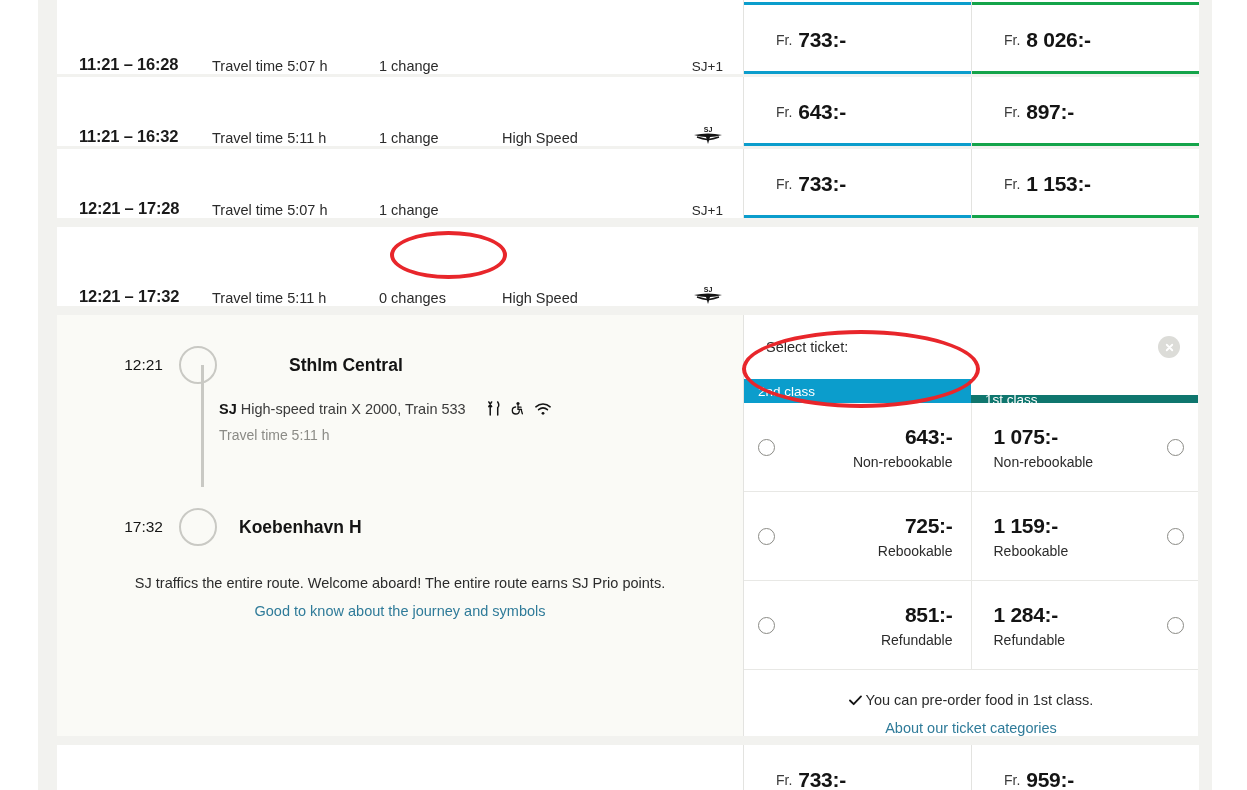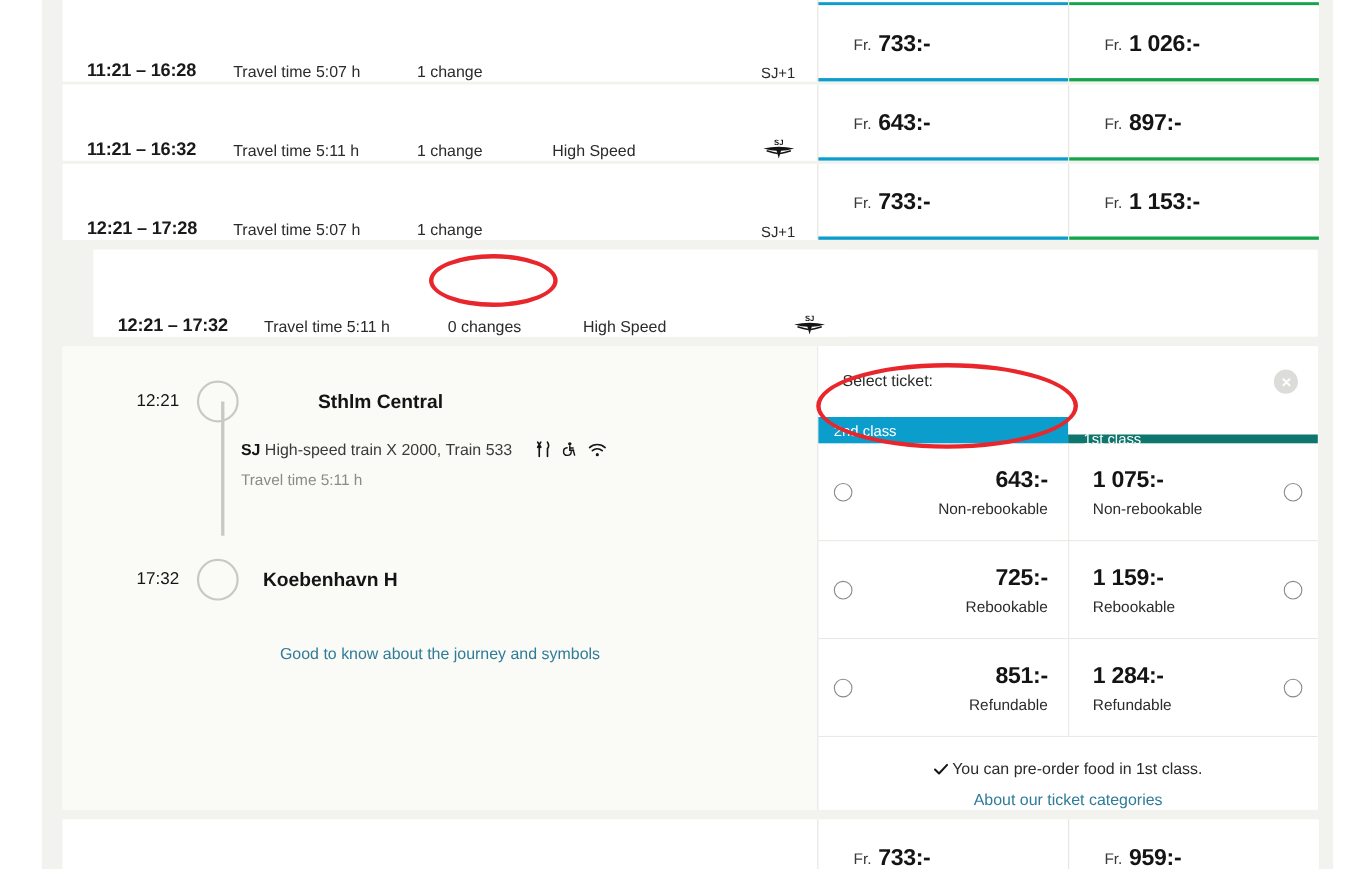--- a/index.html
+++ b/index.html
@@ -352,21 +352,21 @@
             <div class="c-changes">1 change</div>
             <div class="c-speed"></div>
             <div class="c-op"><span>SJ+1</span></div>
           </div>
           <div class="price-cell second">
             <span class="cur">Fr.</span>
             <span class="amt">733:-</span>
           </div>
           <div class="price-cell first">
             <span class="cur">Fr.</span>
-            <span class="amt">1 026:-</span>
+            <span class="amt">8 026:-</span>
           </div>
         </div>
         <div class="row">
           <div class="row-info">
             <div class="c-time">11:21 – 16:32</div>
             <div class="c-travel">Travel time 5:11 h</div>
             <div class="c-changes">1 change</div>
             <div class="c-speed">High Speed</div>
             <div class="c-op"><span><svg width="30" height="22" viewBox="0 0 30 22" style="vertical-align:-5px;">
                   <text x="15" y="8" font-size="7" font-weight="bold" text-anchor="middle" fill="#141414" font-family="Liberation Sans, sans-serif">SJ</text>
@@ -396,21 +396,21 @@
             <span class="cur">Fr.</span>
             <span class="amt">733:-</span>
           </div>
           <div class="price-cell first">
             <span class="cur">Fr.</span>
             <span class="amt">1 153:-</span>
           </div>
         </div>
       </div>
 
-    <div class="row detached" style="margin-top:9px;margin-left:28px;">
+    <div class="row detached" style="margin-top:9px;">
       <div class="row-info tall">
         <div class="c-time">12:21 – 17:32</div>
         <div class="c-travel">Travel time 5:11 h</div>
         <div class="c-changes">0 changes</div>
         <div class="c-speed">High Speed</div>
         <div class="c-op">
           <span>
             <svg width="30" height="22" viewBox="0 0 30 22" style="vertical-align:-5px;">
               <text x="15" y="8" font-size="7" font-weight="bold" text-anchor="middle" fill="#141414" font-family="Liberation Sans, sans-serif">SJ</text>
               <path d="M1 11 Q15 8 29 11 Q22 13 17 13 L15 20 L13 13 Q8 13 1 11 Z" fill="#141414"></path>
@@ -458,20 +458,21 @@
             <div class="leg-sub">Travel time 5:11 h</div>
           </div>
 
           <div class="stop">
             <div class="stop-time">17:32</div>
             <div class="stop-dot"></div>
             <div class="stop-name dest">Koebenhavn H</div>
           </div>
         </div>
 
+        <div class="journey-note">SJ traffics the entire route. Welcome aboard! The entire route earns SJ Prio points.</div>
         <a class="journey-link">Good to know about the journey and symbols</a>
       </div>
 
       <div class="exp-right">
         <div class="ticket-head">
           <span class="ticket-head-label">Select ticket:</span>
           <span class="close-btn">
             <svg width="11" height="11" viewBox="0 0 12 12">
               <path d="M3 3 L9 9 M9 3 L3 9" stroke="#ffffff" stroke-width="2" stroke-linecap="round"></path>
             </svg>

